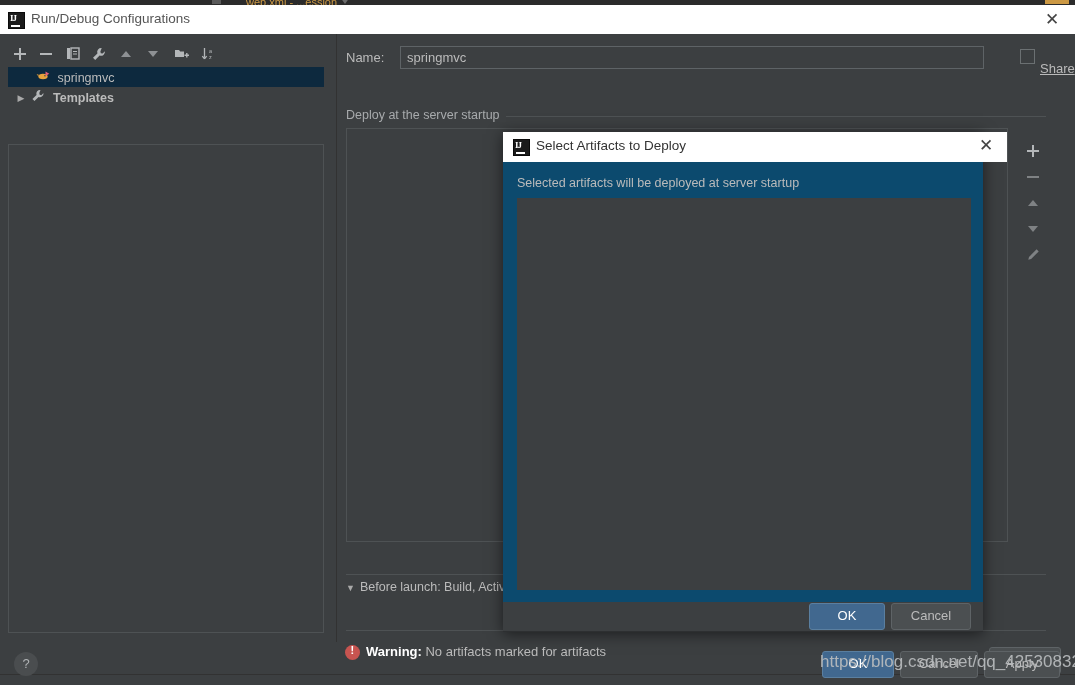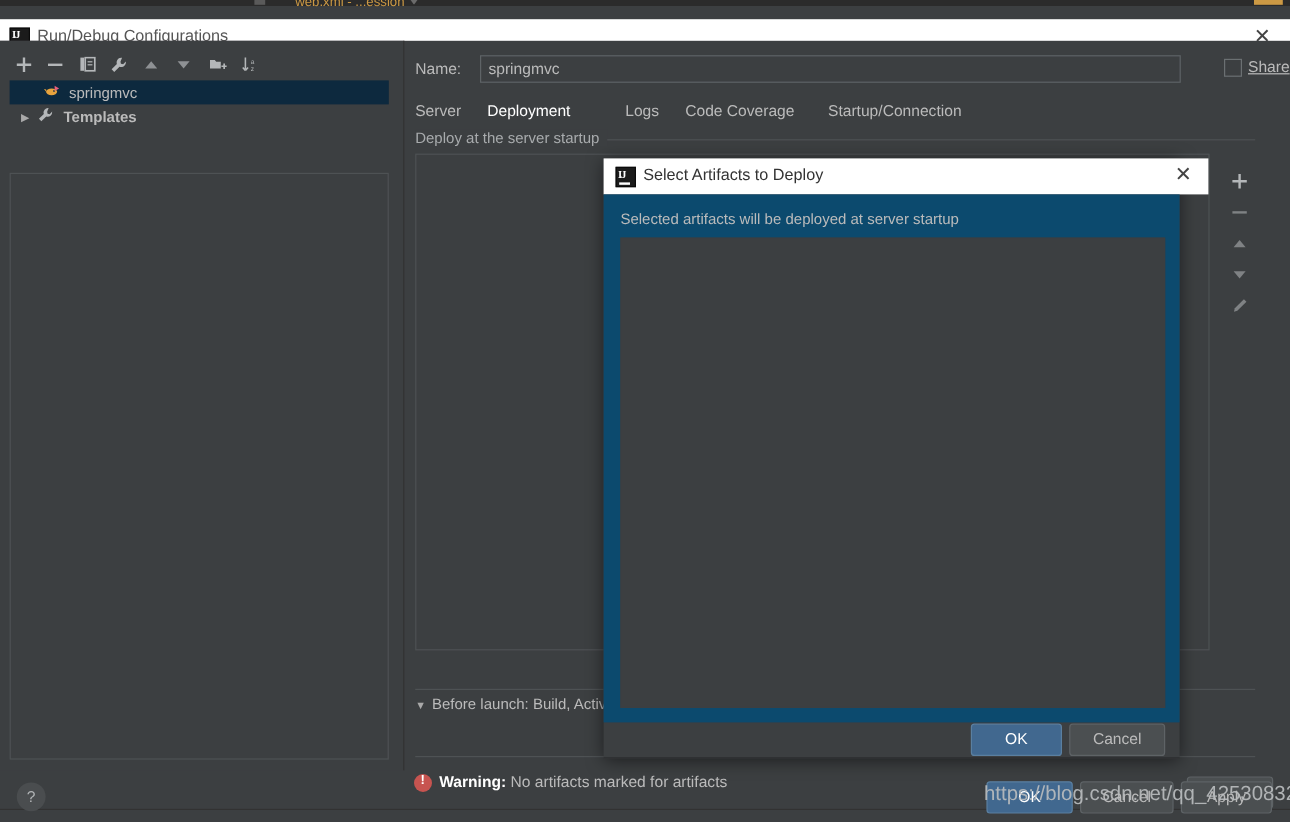--- a/index.html
+++ b/index.html
@@ -10,21 +10,21 @@
     -webkit-font-smoothing:antialiased;
   }
   
   .ide-strip{position:absolute;left:0;top:0;width:1075px;height:5px;background:#2b2b2b;}
   .ide-strip .tabtext{position:absolute;left:246px;top:-4px;color:#cc9944;font-size:11px;white-space:nowrap;}
   .ide-strip .icoA{position:absolute;left:212px;top:-2px;width:9px;height:6px;background:#5a5a5a;}
   .ide-strip .icoB{position:absolute;left:340px;top:-3px;width:10px;height:7px;background:#6b6b6b;clip-path:polygon(0 0,100% 0,50% 100%);}
   .ide-strip .icoC{position:absolute;left:1045px;top:-2px;width:24px;height:6px;background:#cc9944;}
 
   
-  .titlebar{position:absolute;left:0;top:5px;width:1075px;height:29px;background:#ffffff;margin-top:11px;}
+  .titlebar{position:absolute;left:0;top:5px;width:1075px;height:29px;background:#ffffff;}
   .titlebar .ij-logo{position:absolute;left:8px;top:7px;width:15px;height:15px;background:#1b1b1b;border:1px solid #0a0a0a;}
   .titlebar .ij-logo:after{content:"IJ";position:absolute;left:1px;top:0px;color:#ffffff;font-size:9px;font-weight:bold;letter-spacing:-1px;font-family:"Liberation Serif",serif;}
   .titlebar .ij-logo:before{content:"";position:absolute;left:2px;bottom:1px;width:9px;height:2px;background:#ffffff;}
   .titlebar .wtitle{position:absolute;left:31px;top:6px;font-size:13.5px;color:#555555;}
   .titlebar .wclose{position:absolute;right:12px;top:5px;width:22px;height:20px;color:#444;font-size:17px;text-align:center;line-height:19px;cursor:default;}
 
   
   .dlgbody{position:absolute;left:0;top:34px;width:1075px;height:651px;background:#3c3f41;}
 
   
@@ -43,21 +43,21 @@
   .leftbox{position:absolute;left:8px;top:110px;width:314px;height:487px;border:1px solid #4e5254;}
   .helpcircle{position:absolute;left:14px;top:652px;width:24px;height:24px;border-radius:50%;background:#4a4d4f;color:#b0b3b5;font-size:13px;text-align:center;line-height:24px;cursor:default;}
   .bottomsep{position:absolute;left:0px;top:640px;width:1075px;height:1px;background:#323232;}
 
   
   .rightpanel{position:absolute;left:336px;top:0;width:739px;height:608px;}
   .namerow{position:absolute;left:10px;top:12px;width:720px;height:24px;}
   .namelabel{position:absolute;left:0;top:4px;font-size:13px;color:#bbbbbb;}
   .nameinput{position:absolute;left:54px;top:0;width:584px;height:23px;background:#3c3f41;border:1px solid #5e6366;color:#bbbbbb;font-size:13px;padding:0 6px;box-sizing:border-box;font-family:inherit;}
   .sharebox{position:absolute;left:674px;top:3px;width:13px;height:13px;border:1px solid #6b7072;background:#3c3f41;}
-  .sharelabel{position:absolute;left:694px;top:2px;font-size:13px;color:#bbbbbb;}
+  .sharelabel{position:absolute;left:694px;top:15px;font-size:13px;color:#bbbbbb;}
   .sharelabel u{text-decoration:underline;}
 
   .tabs{position:absolute;left:10px;top:48px;width:720px;height:30px;}
   .tab{position:absolute;top:0;height:28px;line-height:22px;font-size:13px;color:#bbbbbb;cursor:default;white-space:nowrap;}
   .tab.active{color:#ffffff;border-bottom:2px solid #4a88c7;}
 
   .deploygroup{position:absolute;left:10px;top:82px;width:700px;height:440px;}
   .gl-title{position:absolute;left:0;top:-8px;font-size:12.5px;color:#a8abad;background:#3c3f41;padding-right:6px;z-index:2;}
   .gl-line{position:absolute;left:0;top:0px;width:700px;height:1px;background:#4e5254;}
   .deploylist{position:absolute;left:0;top:12px;width:660px;height:412px;border:1px solid #4e5254;background:#3c3f41;}
@@ -209,27 +209,20 @@
 
   <div class="rightpanel">
 
     <div class="namerow">
       <div class="namelabel">Name:</div>
       <input class="nameinput" type="text" value="springmvc" style="">
       <div class="sharebox"></div>
       <div class="sharelabel"><u>Share</u></div>
     </div>
 
-    <div class="tabs">
-      <div class="tab" style="left:0px">Server</div>
-      <div class="tab active" style="left:60px">Deployment</div>
-      <div class="tab" style="left:175px">Logs</div>
-      <div class="tab" style="left:225px">Code Coverage</div>
-      <div class="tab" style="left:344px">Startup/Connection</div>
-    </div>
 
     <div class="deploygroup">
       <div class="gl-line"></div>
       <div class="gl-title">Deploy at the server startup</div>
       <div class="deploylist"></div>
       <div class="sidetools">
         <div class="stbtn" style="top:10px">
           <svg width="14" height="14" viewBox="0 0 14 14">
               <path d="M6 1h2v5h5v2H8v5H6V8H1V6h5z" fill="#b4b7b9"></path>
             </svg>

